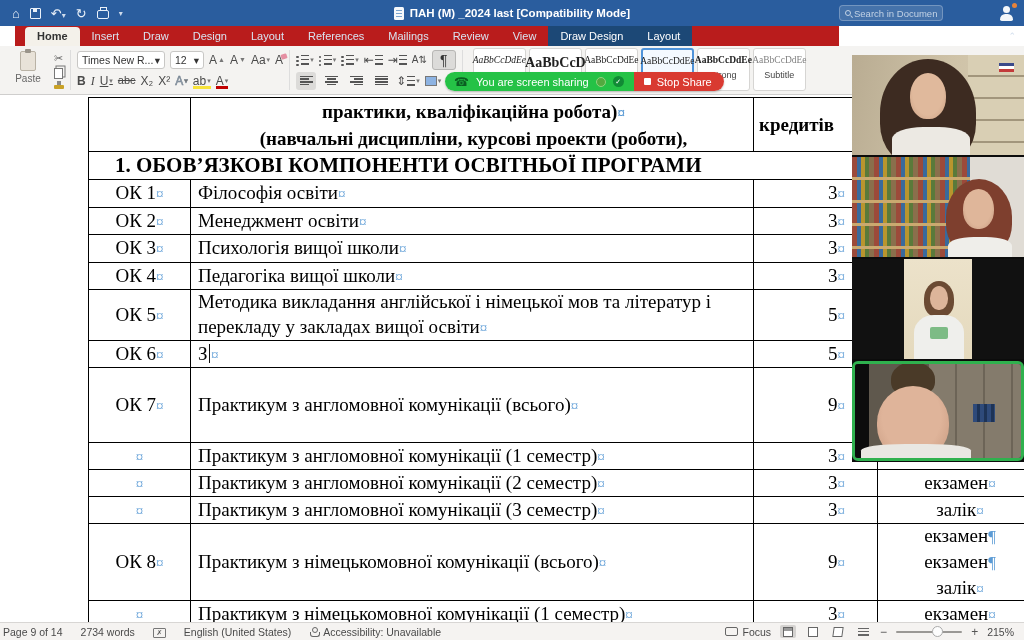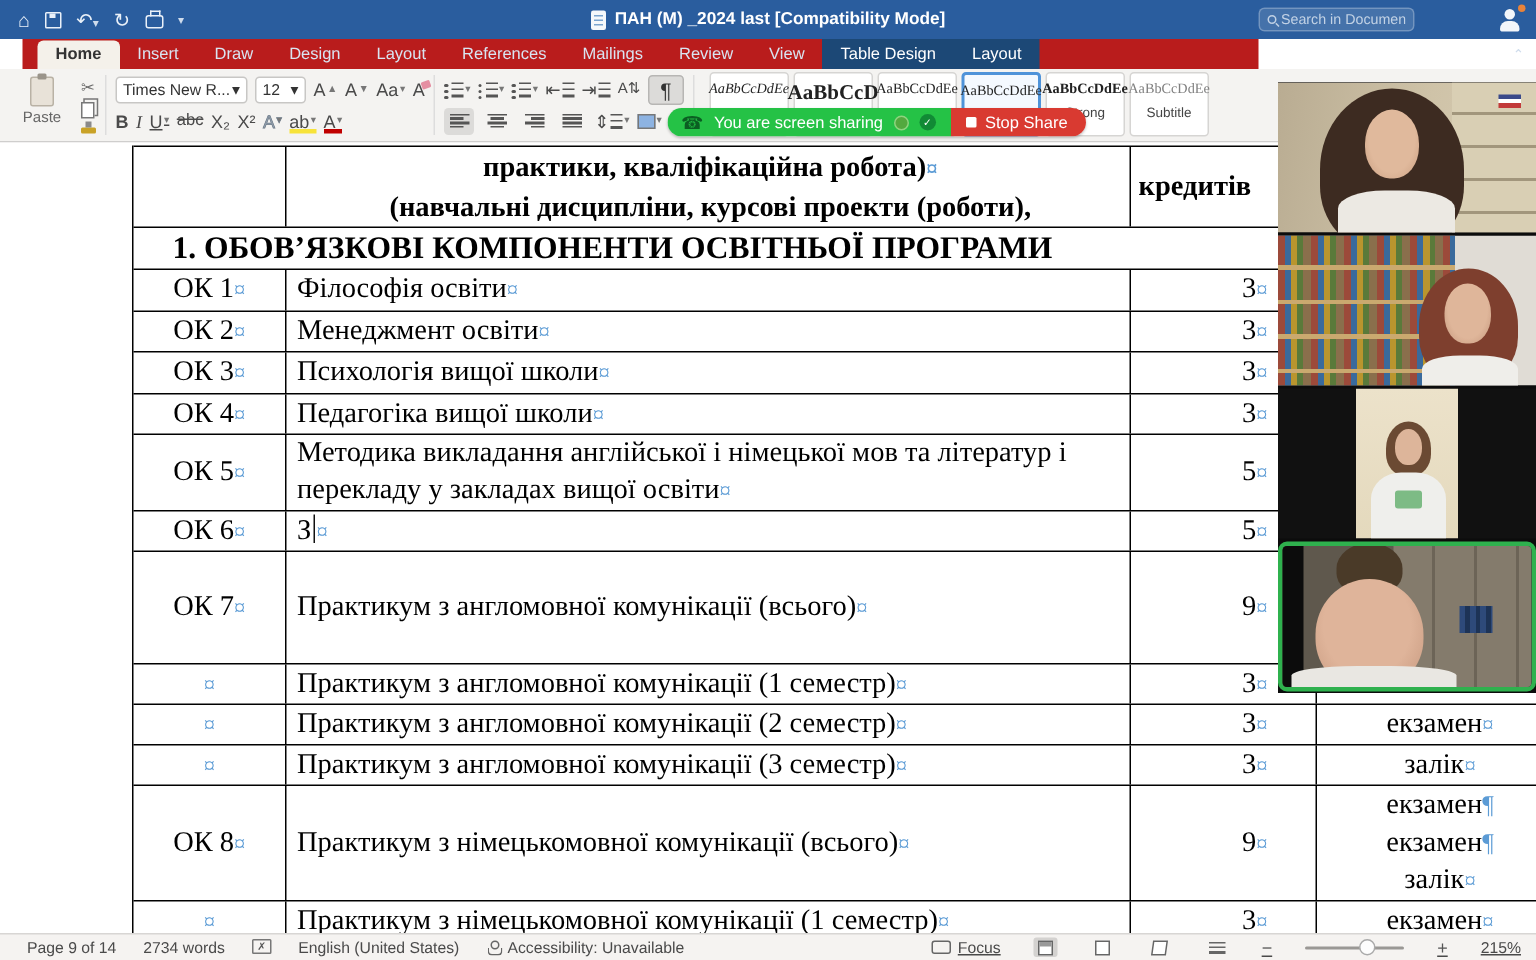--- a/index.html
+++ b/index.html
@@ -106,22 +106,22 @@
   .c4 { width:164px; text-align:center; }
   .dtxt { font-size:19px; line-height:25px; }
   .hdr { font-weight:bold; text-align:center; }
   .mk { color:#5b9bd5; font-size:15px; }
   .pmk { color:#5b9bd5; font-size:17px; }
   .section-row { font-weight:bold; font-size:21px; display:flex; align-items:center; padding-left:26px; border-bottom:1px solid #000; white-space:nowrap; overflow:hidden; }
   .cursor { display:inline-block; width:1.5px; height:19px; background:#111; vertical-align:-3px; margin:0 1px; }
 
   
   .statusbar { position:absolute; left:0; top:622px; width:1024px; height:18px; background:#f5f3f1; border-top:1px solid #d8d6d4; display:flex; align-items:center; font-size:10.5px; color:#4a4a4a; z-index:50; }
-  .sb-left { display:flex; align-items:flex-start; gap:18px; padding-left:18px; }
-  .sb-right { position:absolute; right:10px; display:flex; align-items:center; gap:22px;text-decoration:underline; }
+  .sb-left { display:flex; align-items:flex-end; gap:18px; padding-left:3px; }
+  .sb-right { position:absolute; right:10px; display:flex; align-items:center; gap:9px; }
   .bookx { width:13px; height:10px; border:1px solid #777; border-radius:1px; position:relative; font-size:7px; color:#555; display:flex; align-items:center; justify-content:center; }
   .acc-person { width:10px; height:10px; position:relative; }
   .acc-person::before { content:""; position:absolute; left:3px; top:0; width:4px; height:4px; border-radius:50%; border:1px solid #666; }
   .acc-person::after { content:""; position:absolute; left:1px; top:5px; width:8px; height:4px; border:1px solid #666; border-top:none; border-radius:0 0 3px 3px; }
   .focus-ic { width:13px; height:9px; border:1.3px solid #666; border-radius:2px; }
   .view-ic { width:16px; height:13px; display:flex; align-items:center; justify-content:center; border-radius:2px; }
   .view-ic.sel { background:#d4d2d0; }
   .vi-page { width:10px; height:10px; border:1px solid #666; background:#fff; }
   .vi-page.hdr2::before { content:""; display:block; height:3px; background:#999; }
   .vi-lines { width:11px; height:8px; display:flex; flex-direction:column; justify-content:space-between; }
@@ -169,21 +169,21 @@
   <div class="tabs">
       <div class="tab active">Home</div>
       <div class="tab">Insert</div>
       <div class="tab">Draw</div>
       <div class="tab">Design</div>
       <div class="tab">Layout</div>
       <div class="tab">References</div>
       <div class="tab">Mailings</div>
       <div class="tab">Review</div>
       <div class="tab">View</div>
-      <div class="tab contextual">Table Design</div>
+      <div class="tab contextual">Draw Design</div>
       <div class="tab contextual">Layout</div>
     </div>
 </div>
 <div class="share-btn">
   <span class="share-person"></span>
   <span>Share</span>
 </div>
 <div class="chev-up">⌃</div>
 
 <div class="ribbon">

